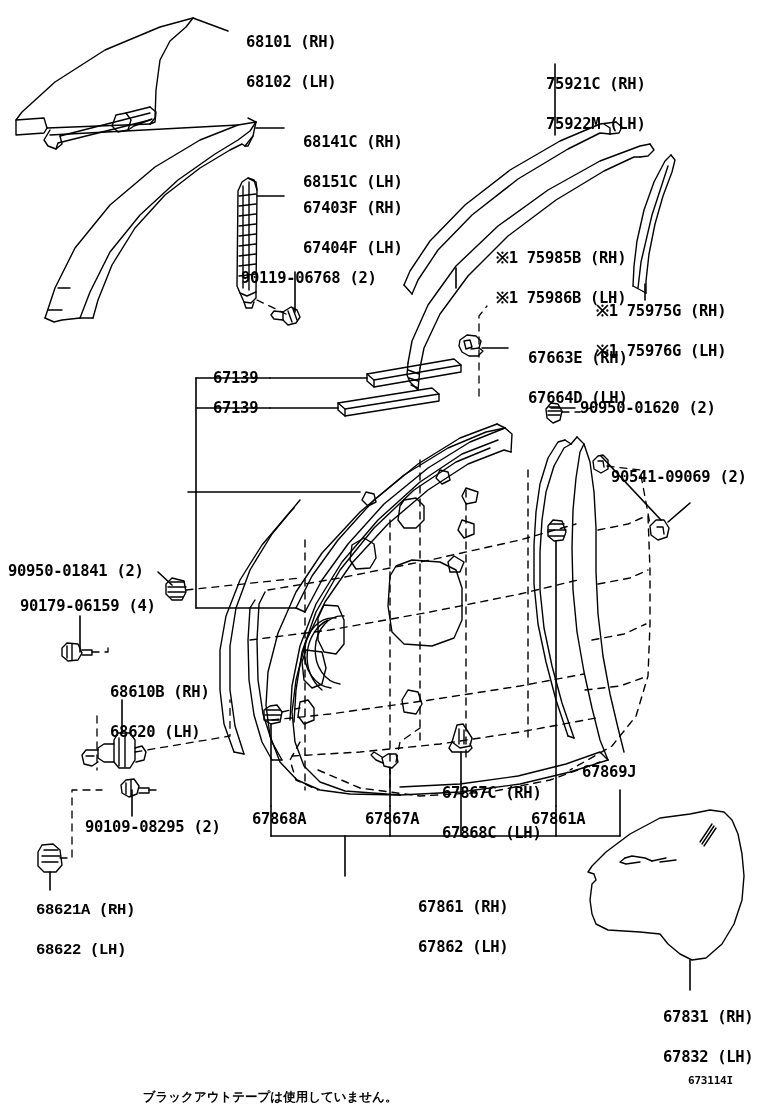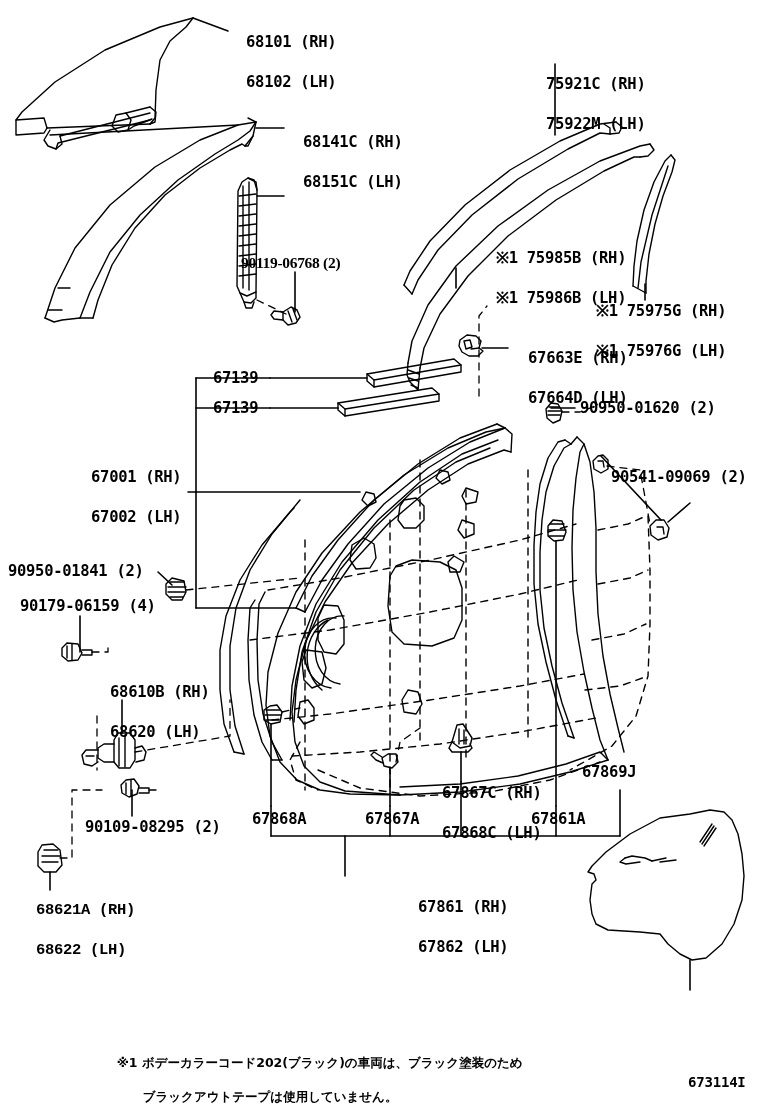--- a/index.html
+++ b/index.html
@@ -9,21 +9,21 @@
   svg#art{position:absolute;left:0;top:0;width:760px;height:1112px;}
   .lbl{position:absolute;font-weight:700;color:#000;white-space:pre;
        font-family:"DejaVu Sans Mono","Liberation Mono",monospace;
        font-size:15.5px;letter-spacing:-0.3px;line-height:19px;}
   .lbl.l2{line-height:20px;}
   .note{position:absolute;font-weight:700;color:#000;white-space:pre;
         font-family:"DejaVu Sans","Liberation Sans",sans-serif;
         font-size:12.5px;line-height:17px;}
   .diagcode{position:absolute;font-weight:700;color:#000;
         font-family:"DejaVu Sans Mono","Liberation Mono",monospace;
-        font-size:14px;letter-spacing:-0.2px;}
+        font-size:11px;letter-spacing:-0.2px;}
 </style>
 </head>
 <body>
 
 <div id="root">
 
 <svg id="art" viewBox="0 0 760 1112">
   <g fill="none" stroke="#000" stroke-width="1.4" stroke-linejoin="round" stroke-linecap="round">
 
     <g>
@@ -328,22 +328,26 @@
 <div class="lbl l2" style="left:228px;top:12px;">
   <span>68101 (RH)</span><br>
   <span>68102 (LH)</span>
 </div>
 
 <div class="lbl l2" style="left:285px;top:112px;text-align:center;">
   <span>68141C (RH)</span><br>
   <span>68151C (LH)</span>
 </div>
 
-
-<div class="lbl" style="left:241px;top:253px;font-family:Liberation Serif, serif;">90119-06768 (2)</div>
+<div class="lbl l2" style="left:285px;top:178px;">
+  <span>67403F (RH)</span><br>
+  <span>67404F (LH)</span>
+</div>
+
+<div class="lbl" style="left:241px;top:269px;">90119-06768 (2)</div>
 
 <div class="lbl l2" style="left:528px;top:54px;text-align:center;">
   <span>75921C (RH)</span><br>
   <span>75922M (LH)</span>
 </div>
 
 <div class="lbl l2" style="left:478px;top:228px;">
   <span>※1 75985B (RH)</span><br>
   <span>※1 75986B (LH)</span>
 </div>
@@ -355,24 +359,20 @@
 
 <div class="lbl l2" style="left:510px;top:328px;">
   <span>67663E (RH)</span><br>
   <span>67664D (LH)</span>
 </div>
 
 <div class="lbl" style="left:213px;top:369px;">67139</div>
 
 <div class="lbl" style="left:213px;top:399px;">67139</div>
 
-<div class="lbl l2" style="left:73px;top:447px;">
-  <span>67001 (RH)</span><br>
-  <span>67002 (LH)</span>
-</div>
 
 <div class="lbl" style="left:580px;top:399px;">90950-01620 (2)</div>
 
 <div class="lbl" style="left:611px;top:468px;">90541-09069 (2)</div>
 
 <div class="lbl" style="left:8px;top:562px;">90950-01841 (2)</div>
 
 <div class="lbl" style="left:20px;top:597px;">90179-06159 (4)</div>
 
 <div class="lbl l2" style="left:92px;top:662px;">
@@ -398,21 +398,25 @@
 
 <div class="lbl" style="left:531px;top:810px;">67861A</div>
 
 <div class="lbl" style="left:582px;top:763px;">67869J</div>
 
 <div class="lbl l2" style="left:400px;top:877px;">
   <span>67861 (RH)</span><br>
   <span>67862 (LH)</span>
 </div>
 
+<div class="lbl l2" style="left:645px;top:987px;">
+  <span>67831 (RH)</span><br>
+  <span>67832 (LH)</span>
+</div>
 
 <div class="note" style="left:108px;top:1037px;">
-  <span>※1 ボデーカラーコード202(ブラック)の車両は、ブラック塗装のため</span><br>
+  <br>
   <span style="display:inline-block;padding-left:26px;">ブラックアウトテープは使用していません。</span>
 </div>
 
 <div class="diagcode" style="left:688px;top:1074px;">673114I</div>
 
 </div>
 
 </body></html>

